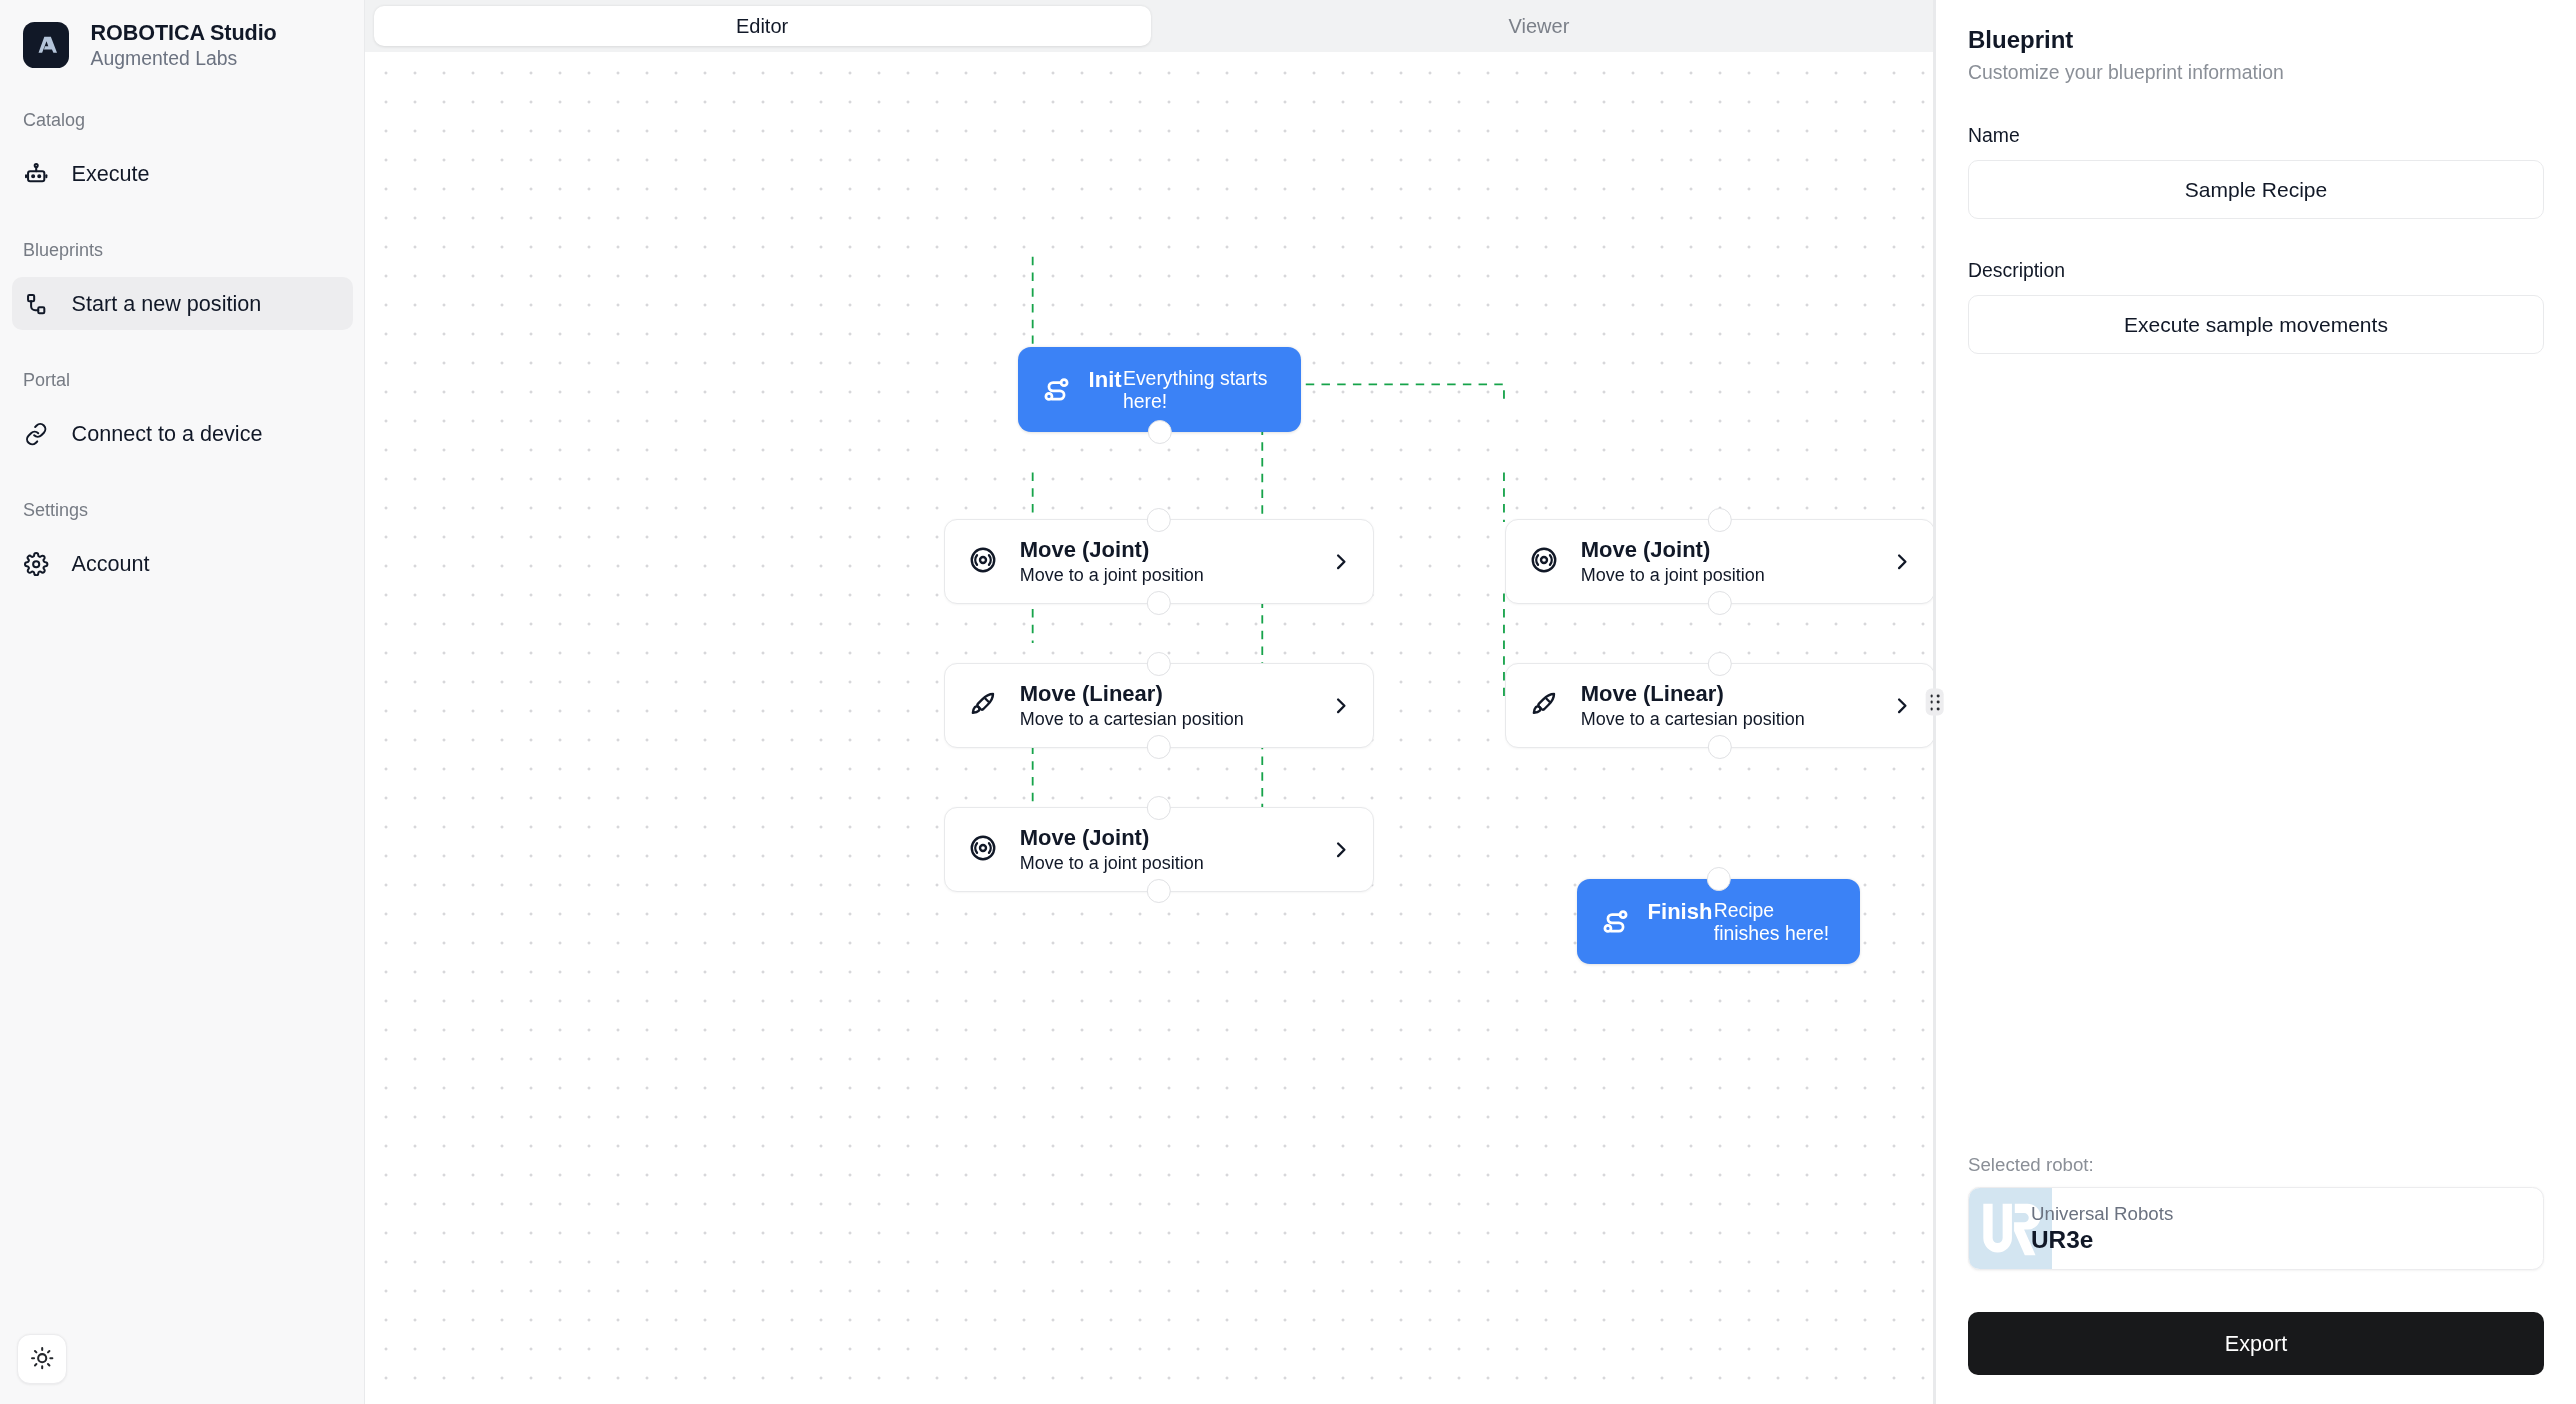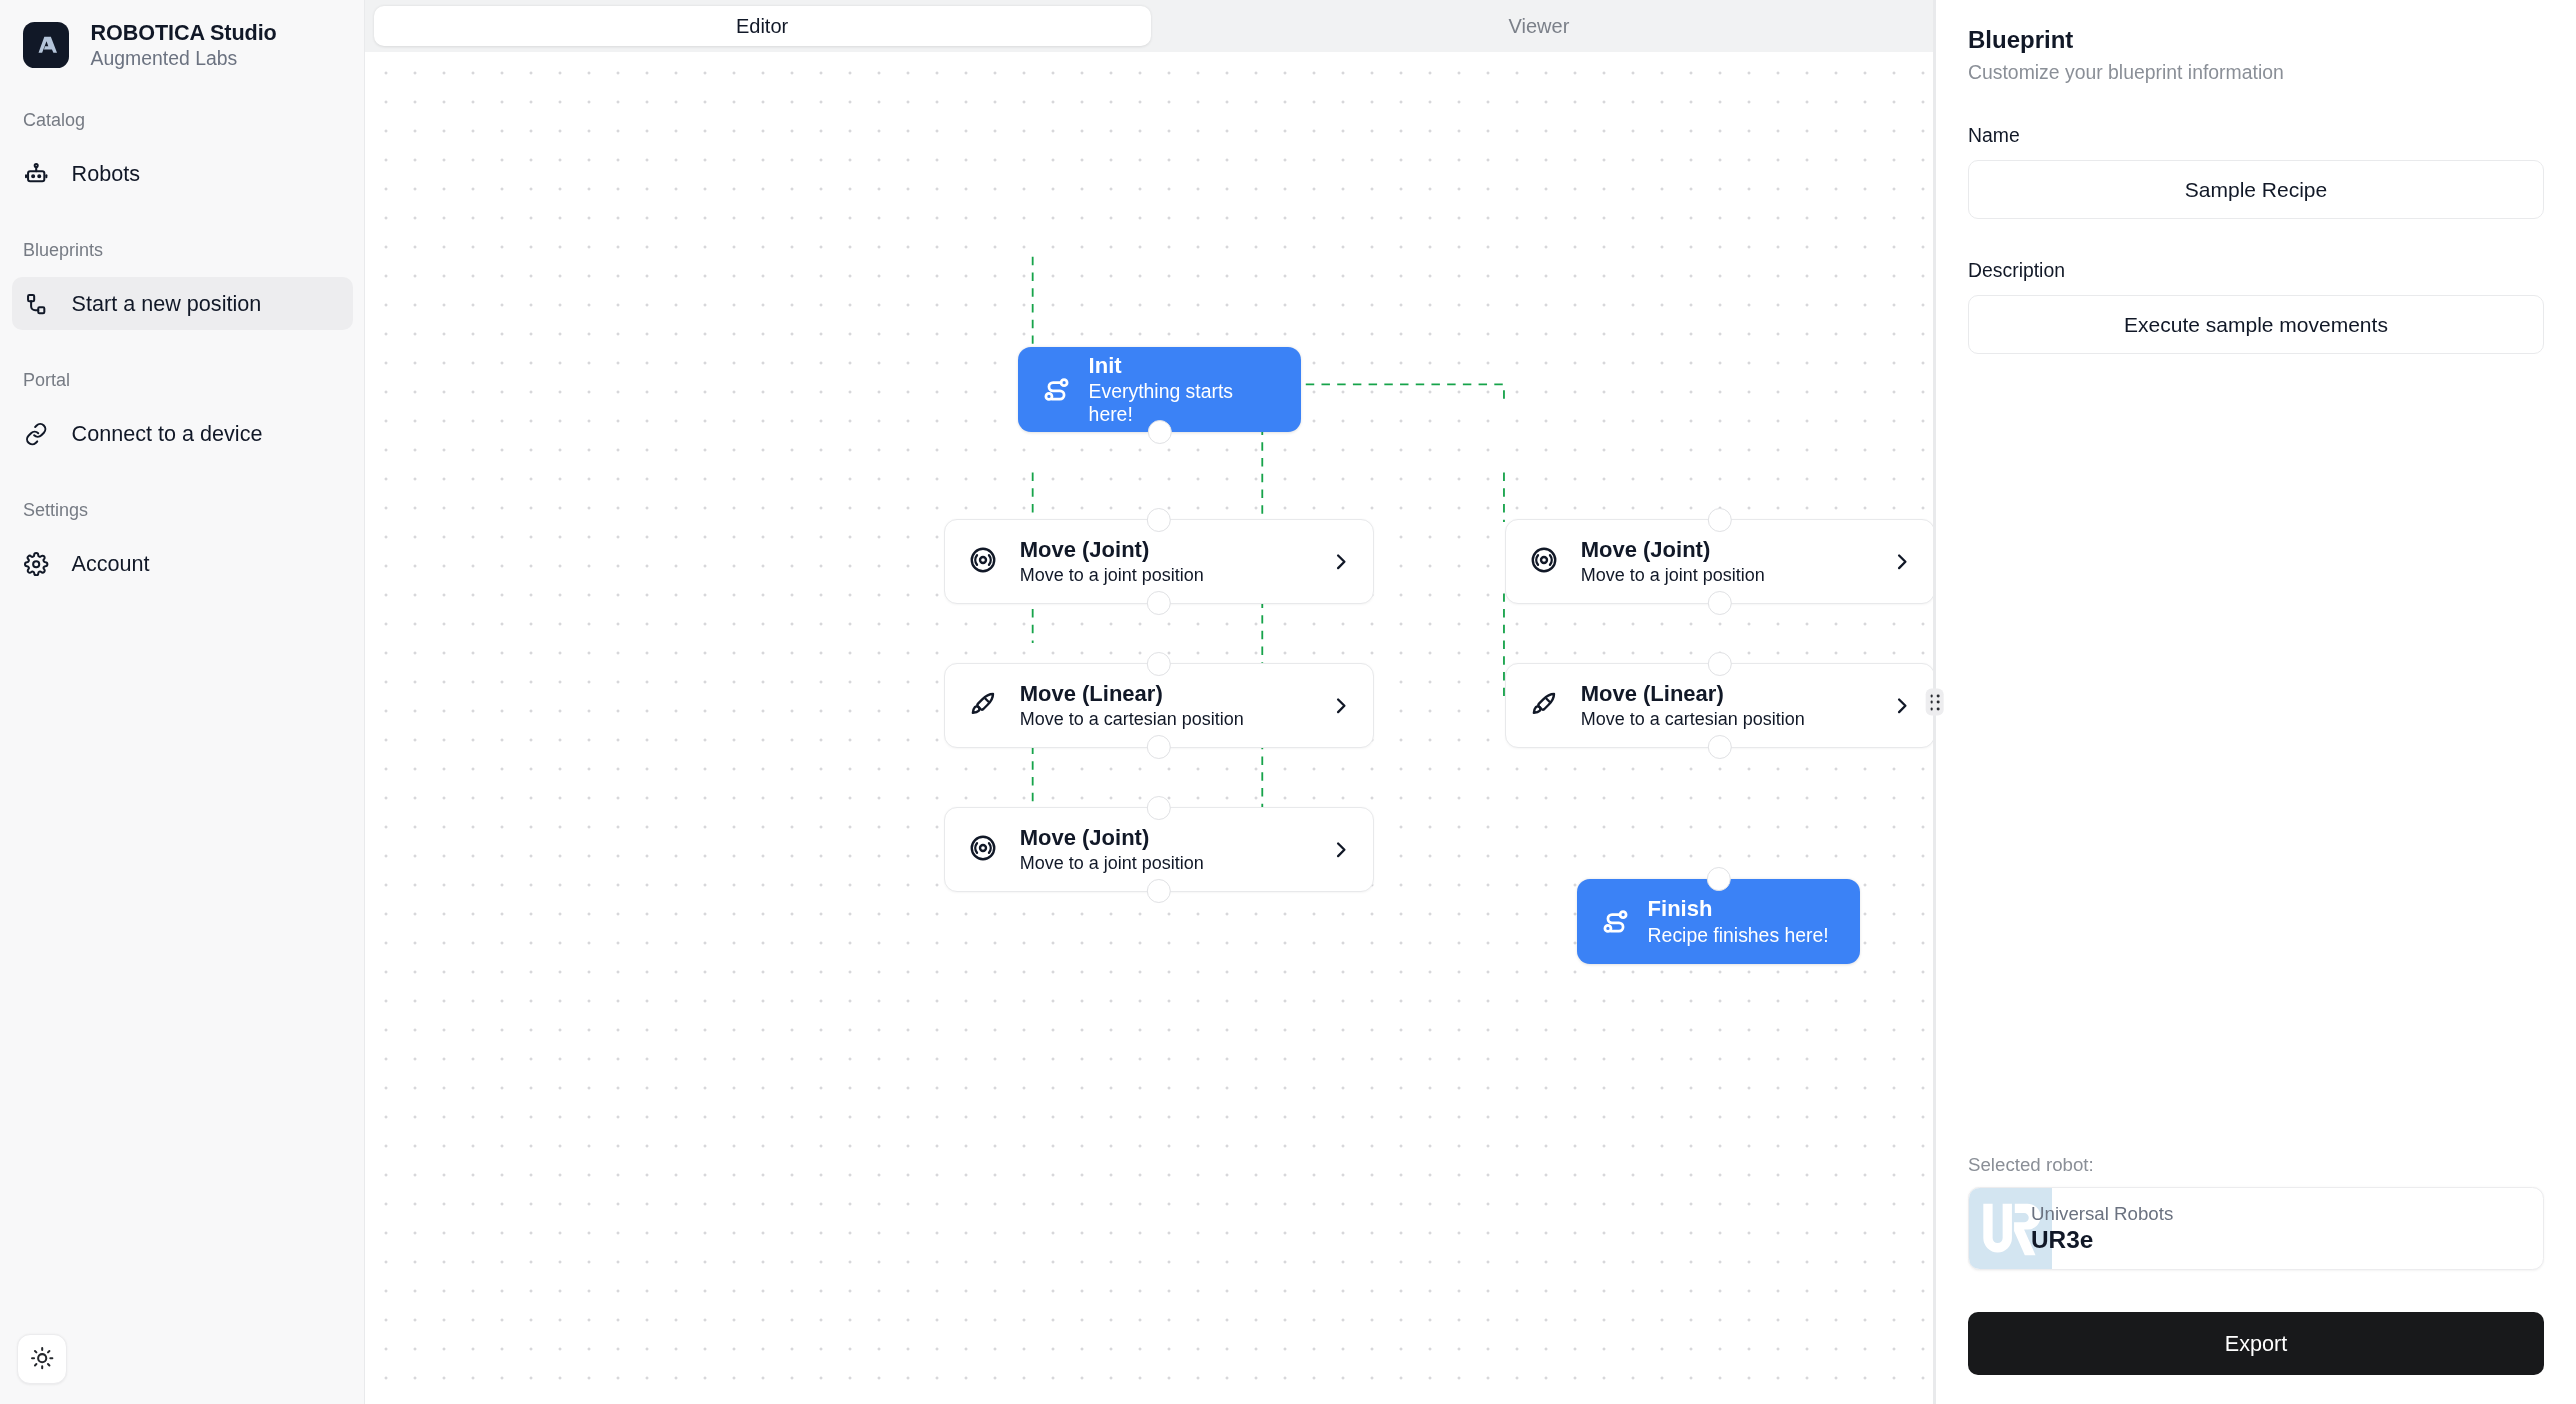--- a/index.html
+++ b/index.html
@@ -84,21 +84,21 @@
     border-radius: 13px;
     box-sizing: border-box;
   }
   .node.terminal {
     background: #3b82f6;
     box-shadow: 0 0.7px 2.9px rgba(0,0,0,0.12);
     display: flex; align-items: center; gap: 16px;
     padding: 0 21.6px;
   }
   .node.terminal .t-ico { width: 33px; height: 33px; flex: 0 0 33px; }
-  .node.terminal .t-txt { display: flex; flex-direction: column; gap: 1.4px; }
+  .node.terminal .t-txt { display: flex; flex-direction: row; gap: 1.4px; }
   .node.terminal .t-title { font-size: 22px; font-weight: 700; color: #ffffff; }
   .node.terminal .t-sub { font-size: 19.4px; font-weight: 400; color: #ffffff; }
 
   .node.step {
     background: #ffffff;
     border: 1.4px solid #e8e9eb;
     box-shadow: 0 0.7px 2.2px rgba(0,0,0,0.04);
     display: flex; align-items: center; gap: 18.7px;
     padding: 0 20px 0 23px;
   }
@@ -201,21 +201,21 @@
           <svg width="24.4" height="24.4" viewBox="0 0 24 24" fill="none" stroke="#111827" stroke-width="2" stroke-linecap="round" stroke-linejoin="round">
             <rect x="4" y="9" width="16" height="10" rx="2"></rect>
             <path d="M12 9V5"></path>
               <circle cx="12" cy="3.5" r="1.5"></circle>
             <path d="M2 13v2"></path>
               <path d="M22 13v2"></path>
             <circle cx="9" cy="14" r="1"></circle>
               <circle cx="15" cy="14" r="1"></circle>
           </svg>
         </span>
-        <span class="lbl">Robots</span>
+        <span class="lbl">Execute</span>
       </div>
     </div>
 
     <div class="nav-section">
       <div class="nav-label">Blueprints</div>
       <div class="nav-item active">
         <span class="ico">
           <svg width="24.4" height="24.4" viewBox="0 0 24 24" fill="none" stroke="#111827" stroke-width="2" stroke-linecap="round" stroke-linejoin="round">
             <rect x="4" y="3" width="6" height="6" rx="1.2"></rect>
             <rect x="14" y="15" width="6" height="6" rx="1.2"></rect>

